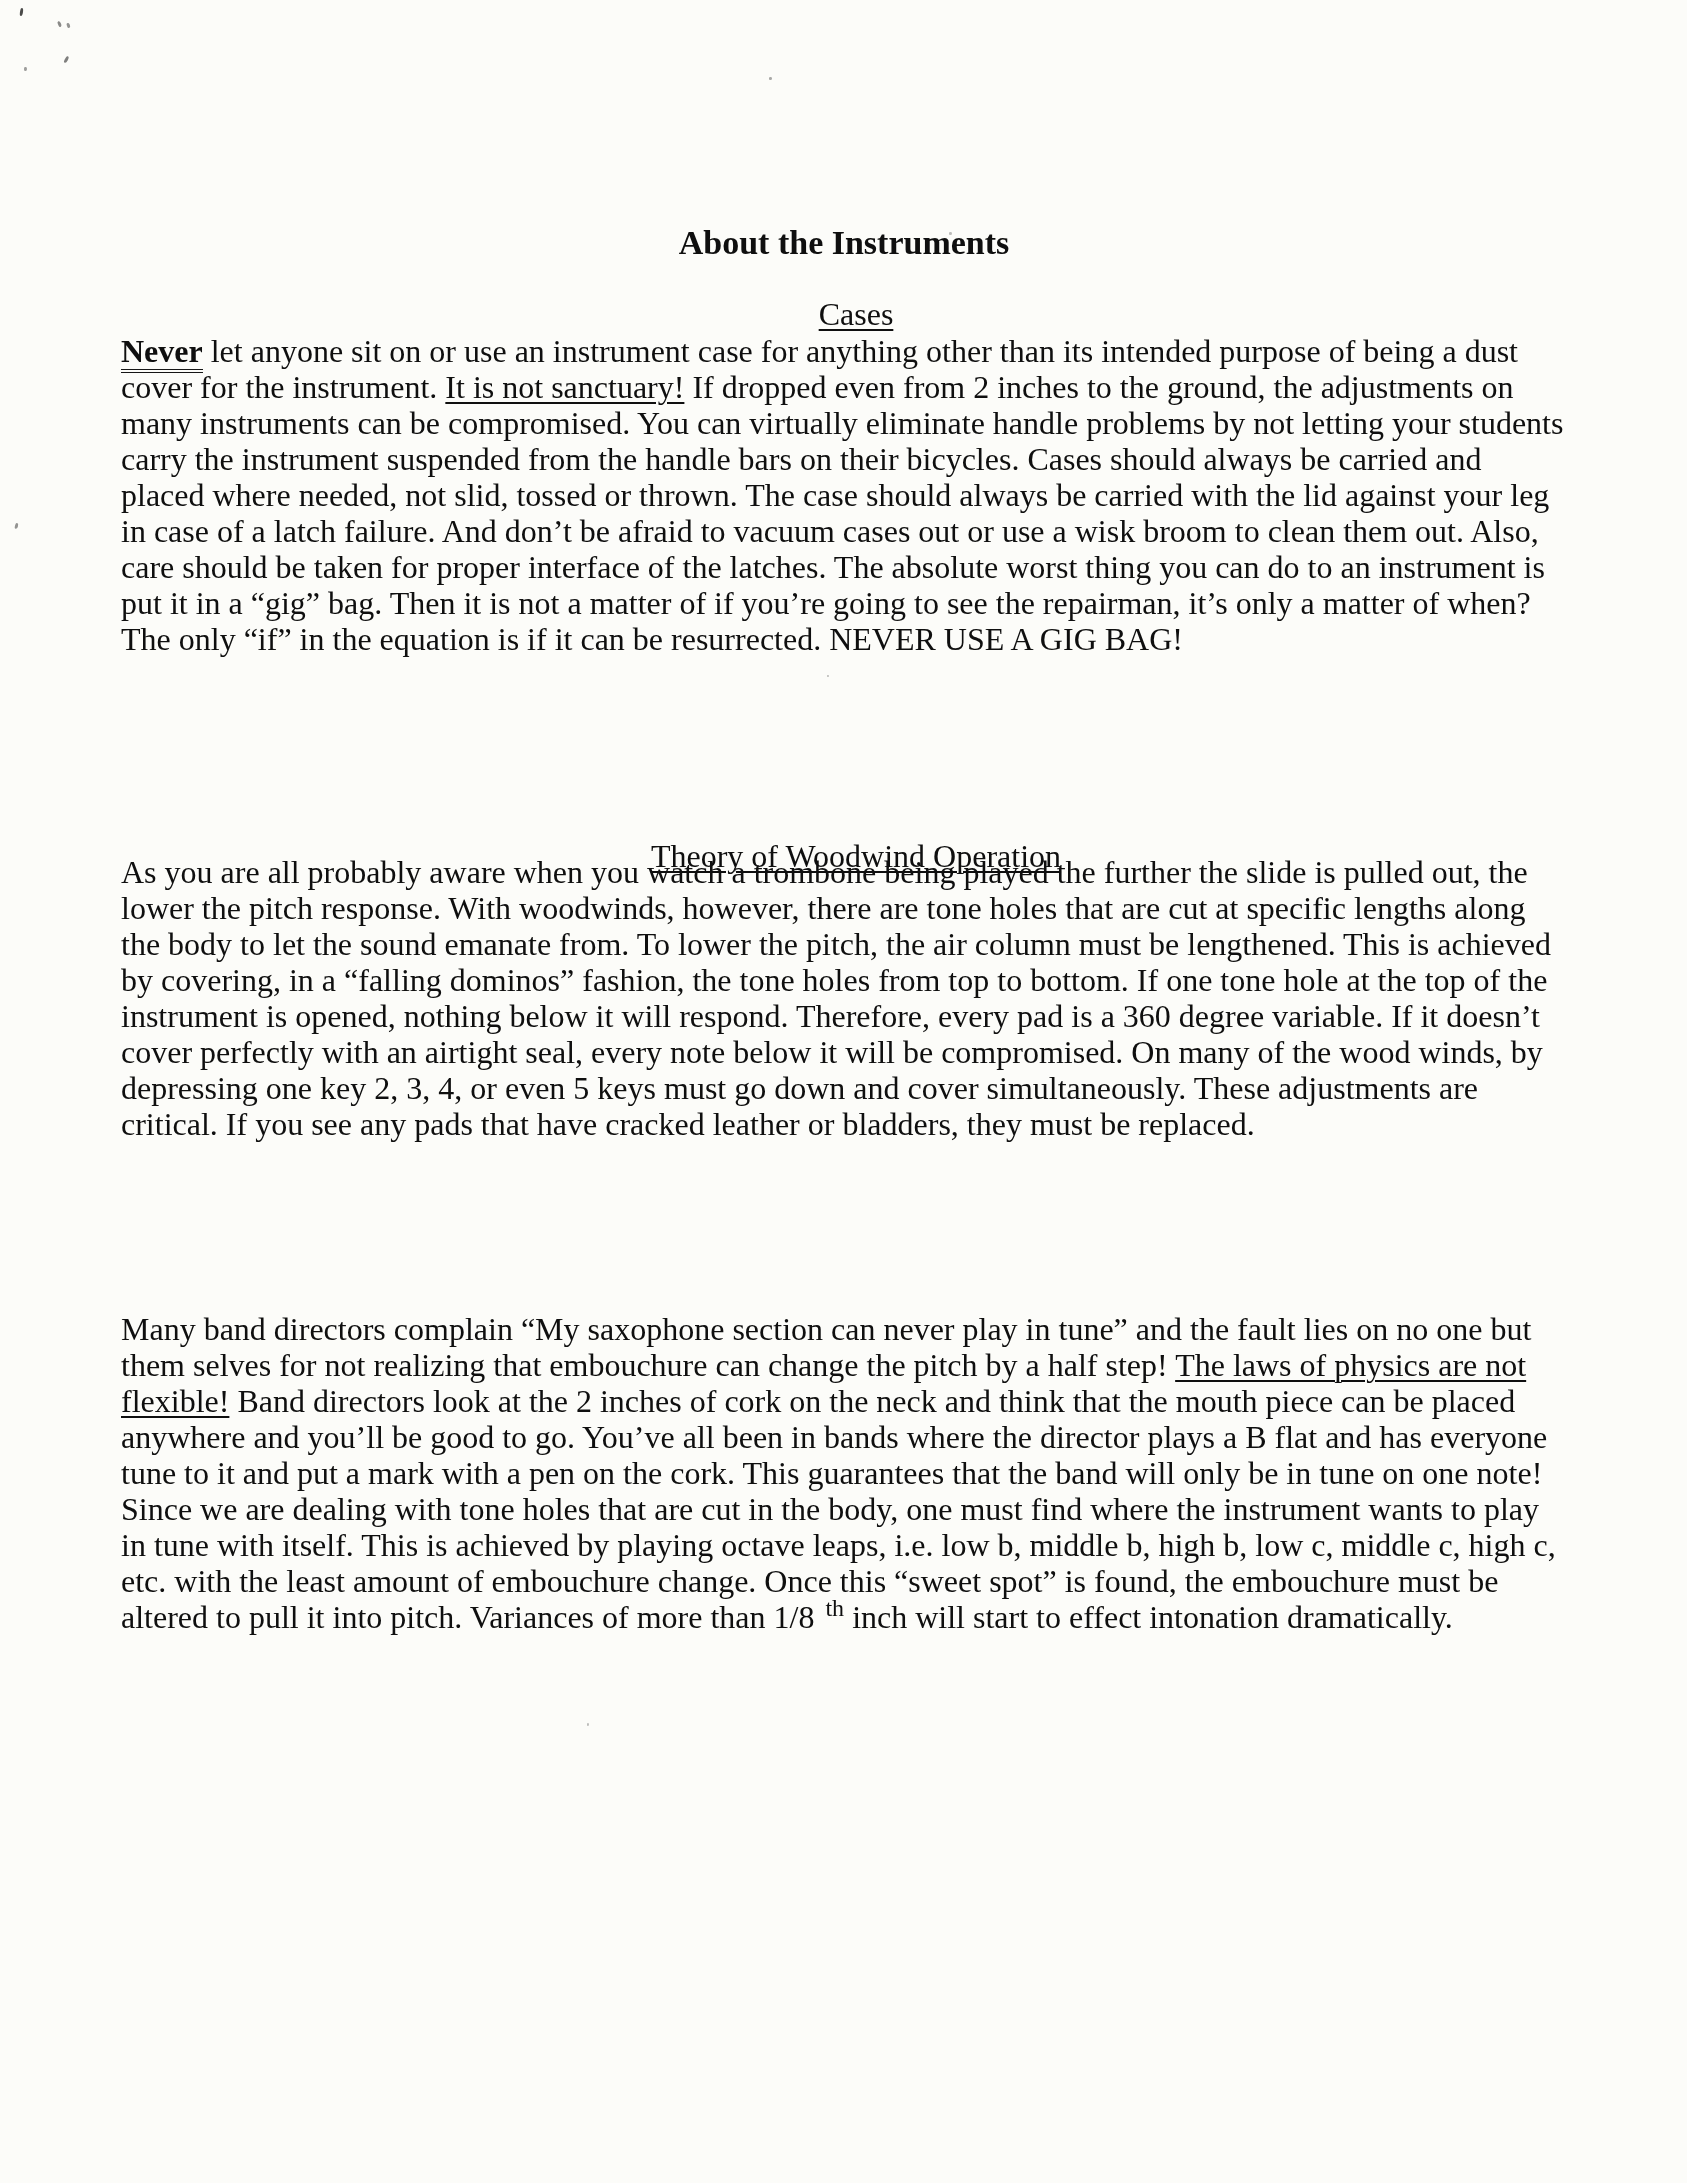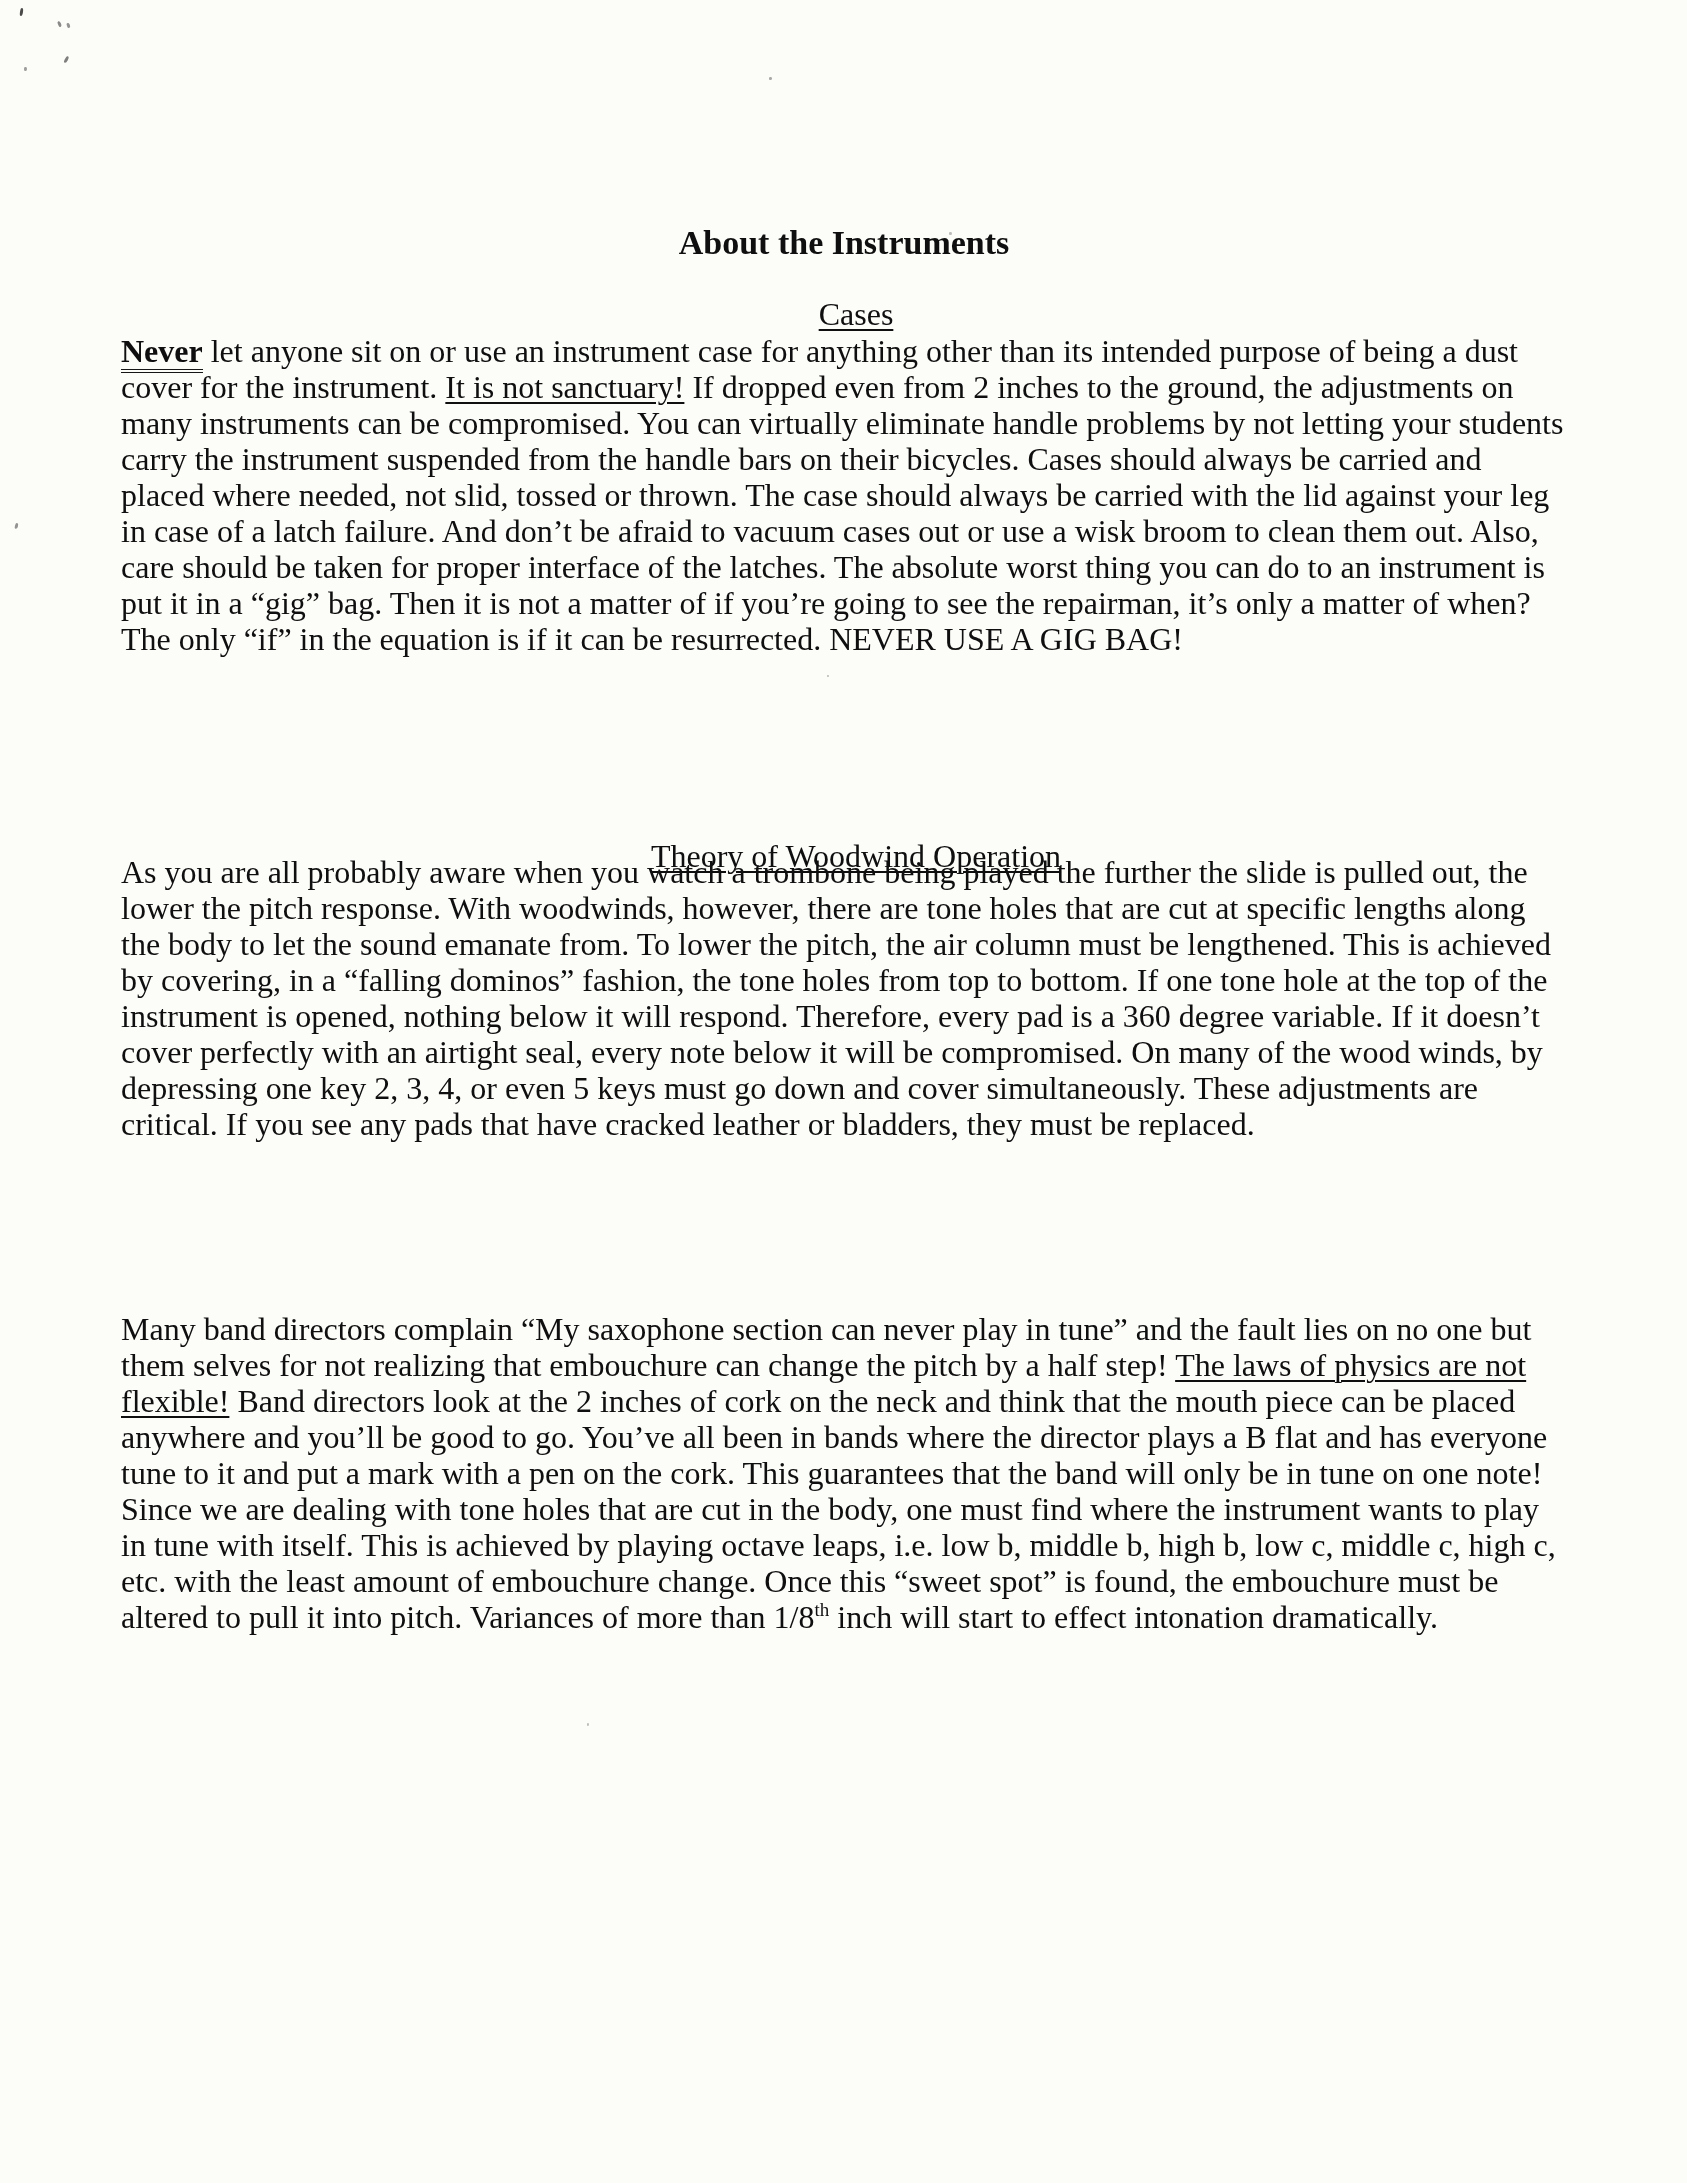--- a/index.html
+++ b/index.html
@@ -61,22 +61,23 @@
     font-weight: bold;
     border-bottom: 4.6px double #161616;
   }
   .run.underline {
     text-decoration: underline;
     text-decoration-thickness: 2px;
     text-underline-offset: 4px;
   }
   .run.superscript {
     vertical-align: super;
-    font-size: 19px;
+    font-size: 24px;
     line-height: 0;
+    margin-left: 11px;
   }
   .page-footer {
     position: absolute;
     top: 2059px;
     left: 104px;
     font-size: 32px;
     line-height: 36px;
   }
   
   .speck {

